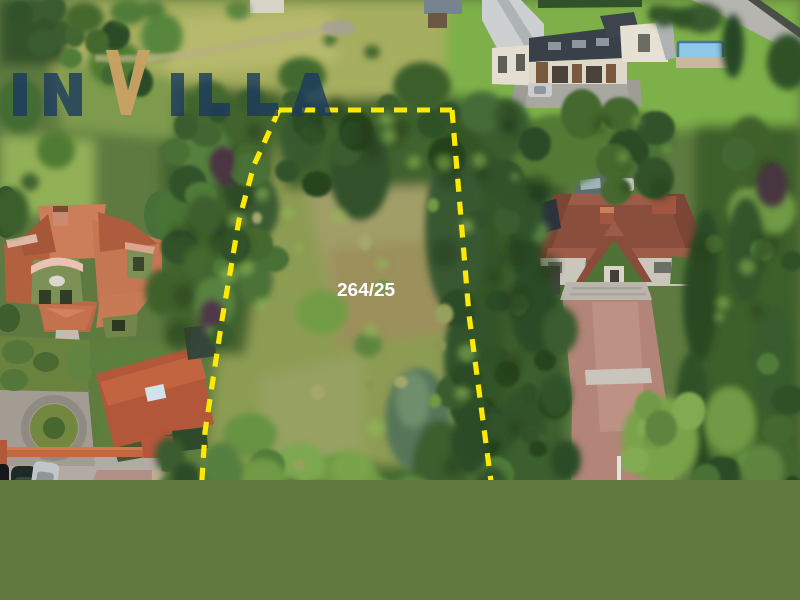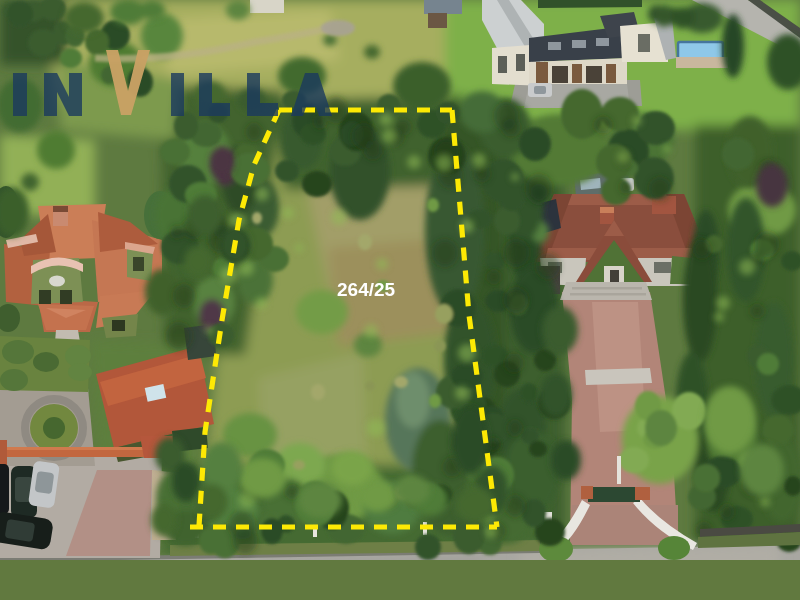--- a/index.html
+++ b/index.html
@@ -1,16 +1,16 @@
 <!DOCTYPE html>
 <html><head>
 <meta charset="utf-8">
 <style>
   html,body{margin:0;padding:0;background:#61793f;}
-  #scene{width:800px;height:560px;overflow:hidden;position:relative;font-family:"Liberation Sans",sans-serif;}
+  #scene{width:800px;height:480px;overflow:hidden;position:relative;font-family:"Liberation Sans",sans-serif;}
 </style>
 </head>
 <body>
 <div id="scene">
 <svg width="800" height="600" viewBox="0 0 800 600" xmlns="http://www.w3.org/2000/svg">
 <defs>
   <filter id="b6" x="-30%" y="-30%" width="160%" height="160%">
           <feGaussianBlur stdDeviation="6"></feGaussianBlur>
         </filter>
   <filter id="b3" x="-40%" y="-40%" width="180%" height="180%">

